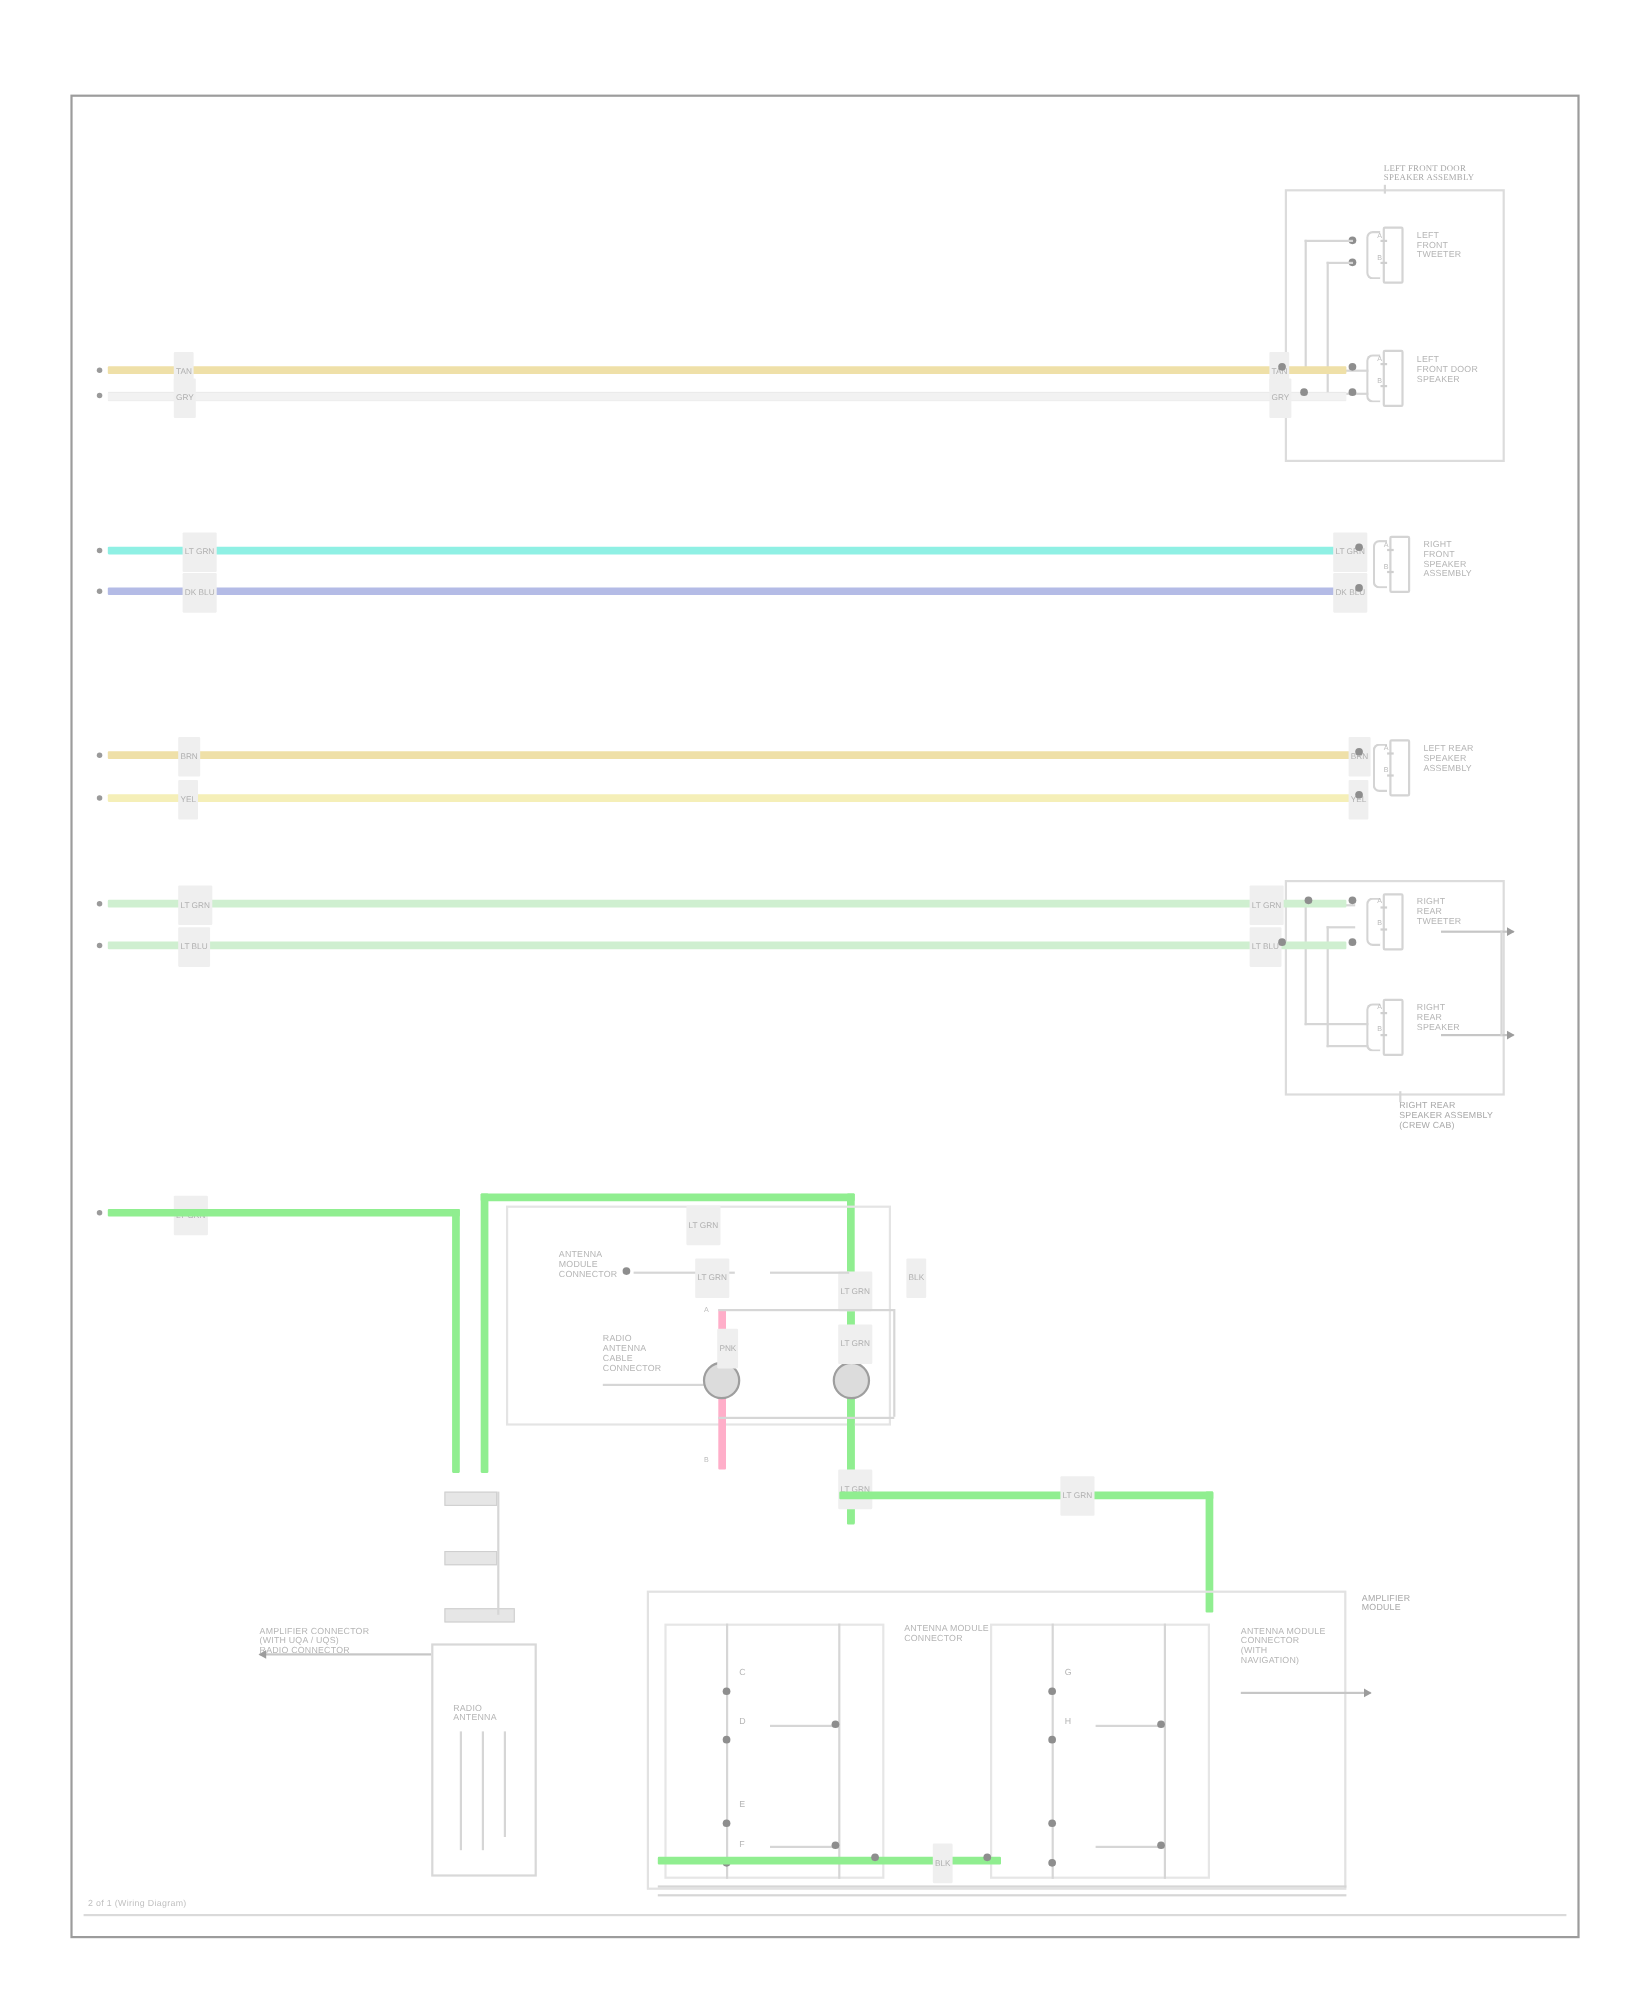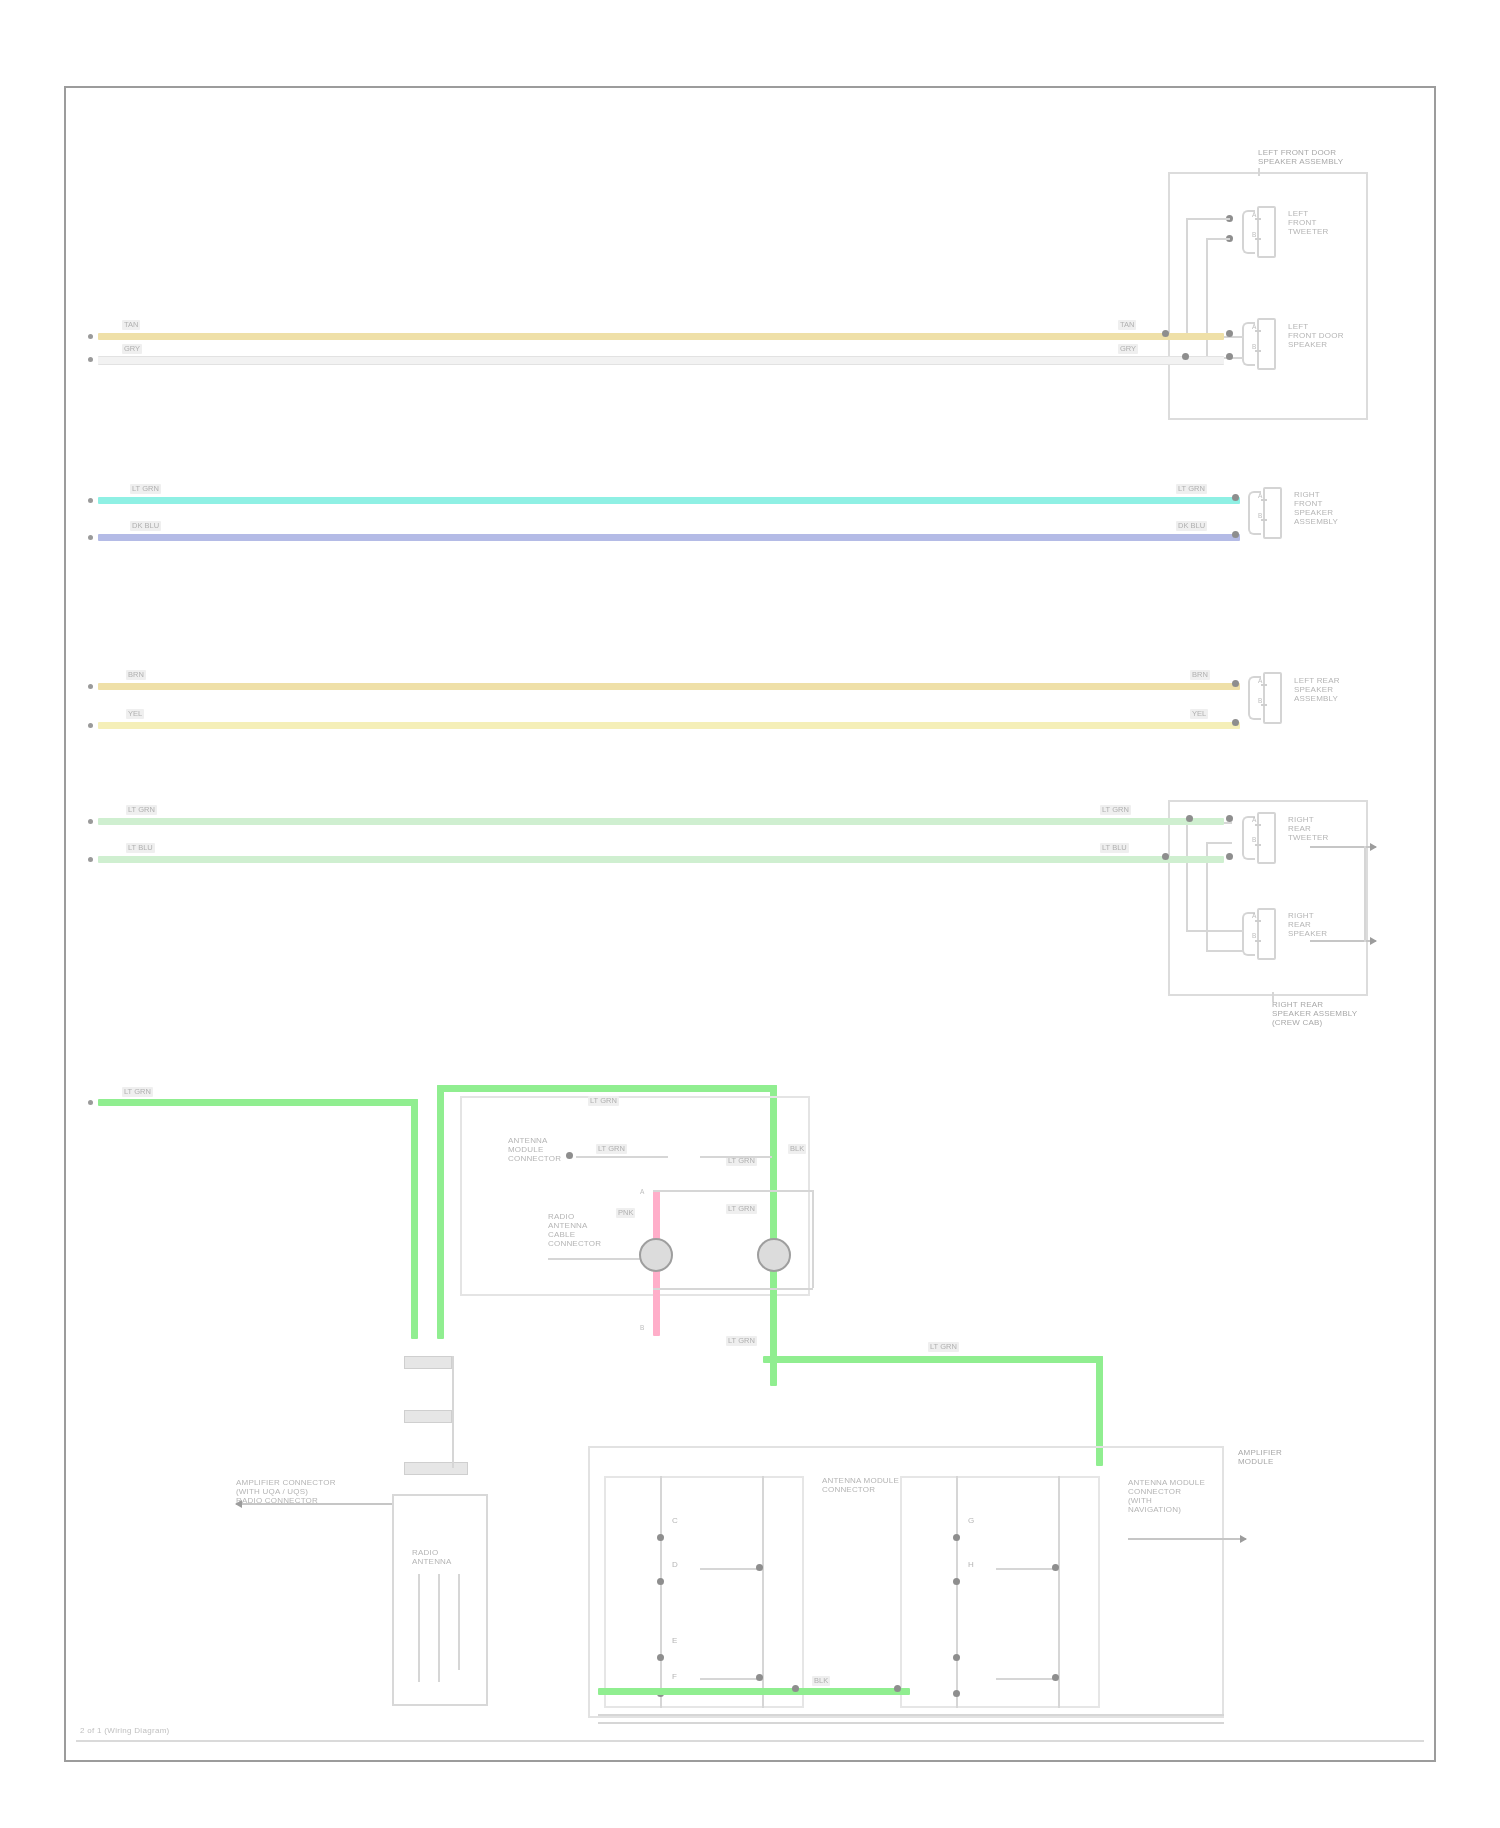--- a/index.html
+++ b/index.html
@@ -13,21 +13,21 @@
 
   
   .wire{position:absolute;height:7px;border-radius:1px;}
   .vwire{position:absolute;width:7px;border-radius:1px;}
   .hline{position:absolute;height:2px;background:#d6d6d6;}
   .vline{position:absolute;width:2px;background:#d6d6d6;}
   .box{position:absolute;border:2px solid #dcdcdc;box-sizing:border-box;background:transparent;}
   .lbl{position:absolute;font-size:8px;line-height:9px;color:#b5b5b5;white-space:pre;letter-spacing:.2px;}
   .lbl.b{color:#a8a8a8;}
   .wlbl{position:absolute;font-size:7.5px;line-height:8px;color:#b0b0b0;white-space:nowrap;
-        background:#efefef;padding:1px 2px;border-radius:1px;}
+        background:#efefef;padding:14px 2px;border-radius:1px;margin-left:36px;}
   .dot{position:absolute;width:7px;height:7px;border-radius:50%;background:#8e8e8e;}
   .sdot{position:absolute;width:5px;height:5px;border-radius:50%;background:#9a9a9a;}
   .pinnum{position:absolute;font-size:6.5px;color:#bdbdbd;}
   .arrow{position:absolute;height:2px;background:#c6c6c6;}
   .arrow:after{content:"";position:absolute;right:-1px;top:-3px;
       border-left:7px solid #9c9c9c;border-top:4px solid transparent;border-bottom:4px solid transparent;}
   .arrowL{position:absolute;height:2px;background:#c6c6c6;}
   .arrowL:before{content:"";position:absolute;left:-1px;top:-3px;
       border-right:7px solid #9c9c9c;border-top:4px solid transparent;border-bottom:4px solid transparent;}
 
@@ -52,21 +52,21 @@
   .footer{position:absolute;font-size:8px;color:#c0c0c0;letter-spacing:.3px;}
   .hrule{position:absolute;height:2px;background:#dadada;}
 </style>
 </head>
 <body>
 
 <div id="page-frame"></div>
 
 <div class="box" style="left:1168px;top:172px;width:200px;height:248px;"></div>
 
-<div class="lbl b" style="left:1258px;top:148px;width:170px;">LEFT FRONT DOOR
+<div class="lbl b" style="left:1258px;top:148px;width:170px;font-family:Liberation Serif, serif;">LEFT FRONT DOOR
 SPEAKER ASSEMBLY</div>
 <div class="vline" style="left:1258px;top:168px;height:8px;"></div>
 
 <div class="conn" style="left:1242px;top:206px;">
   <div class="shellA"></div>
   <div class="shellB"></div>
   <div class="pin" style="top:12px;"></div>
   <div class="pin" style="top:32px;"></div>
 </div>
 <div class="dot" style="left:1226px;top:215px;"></div>

